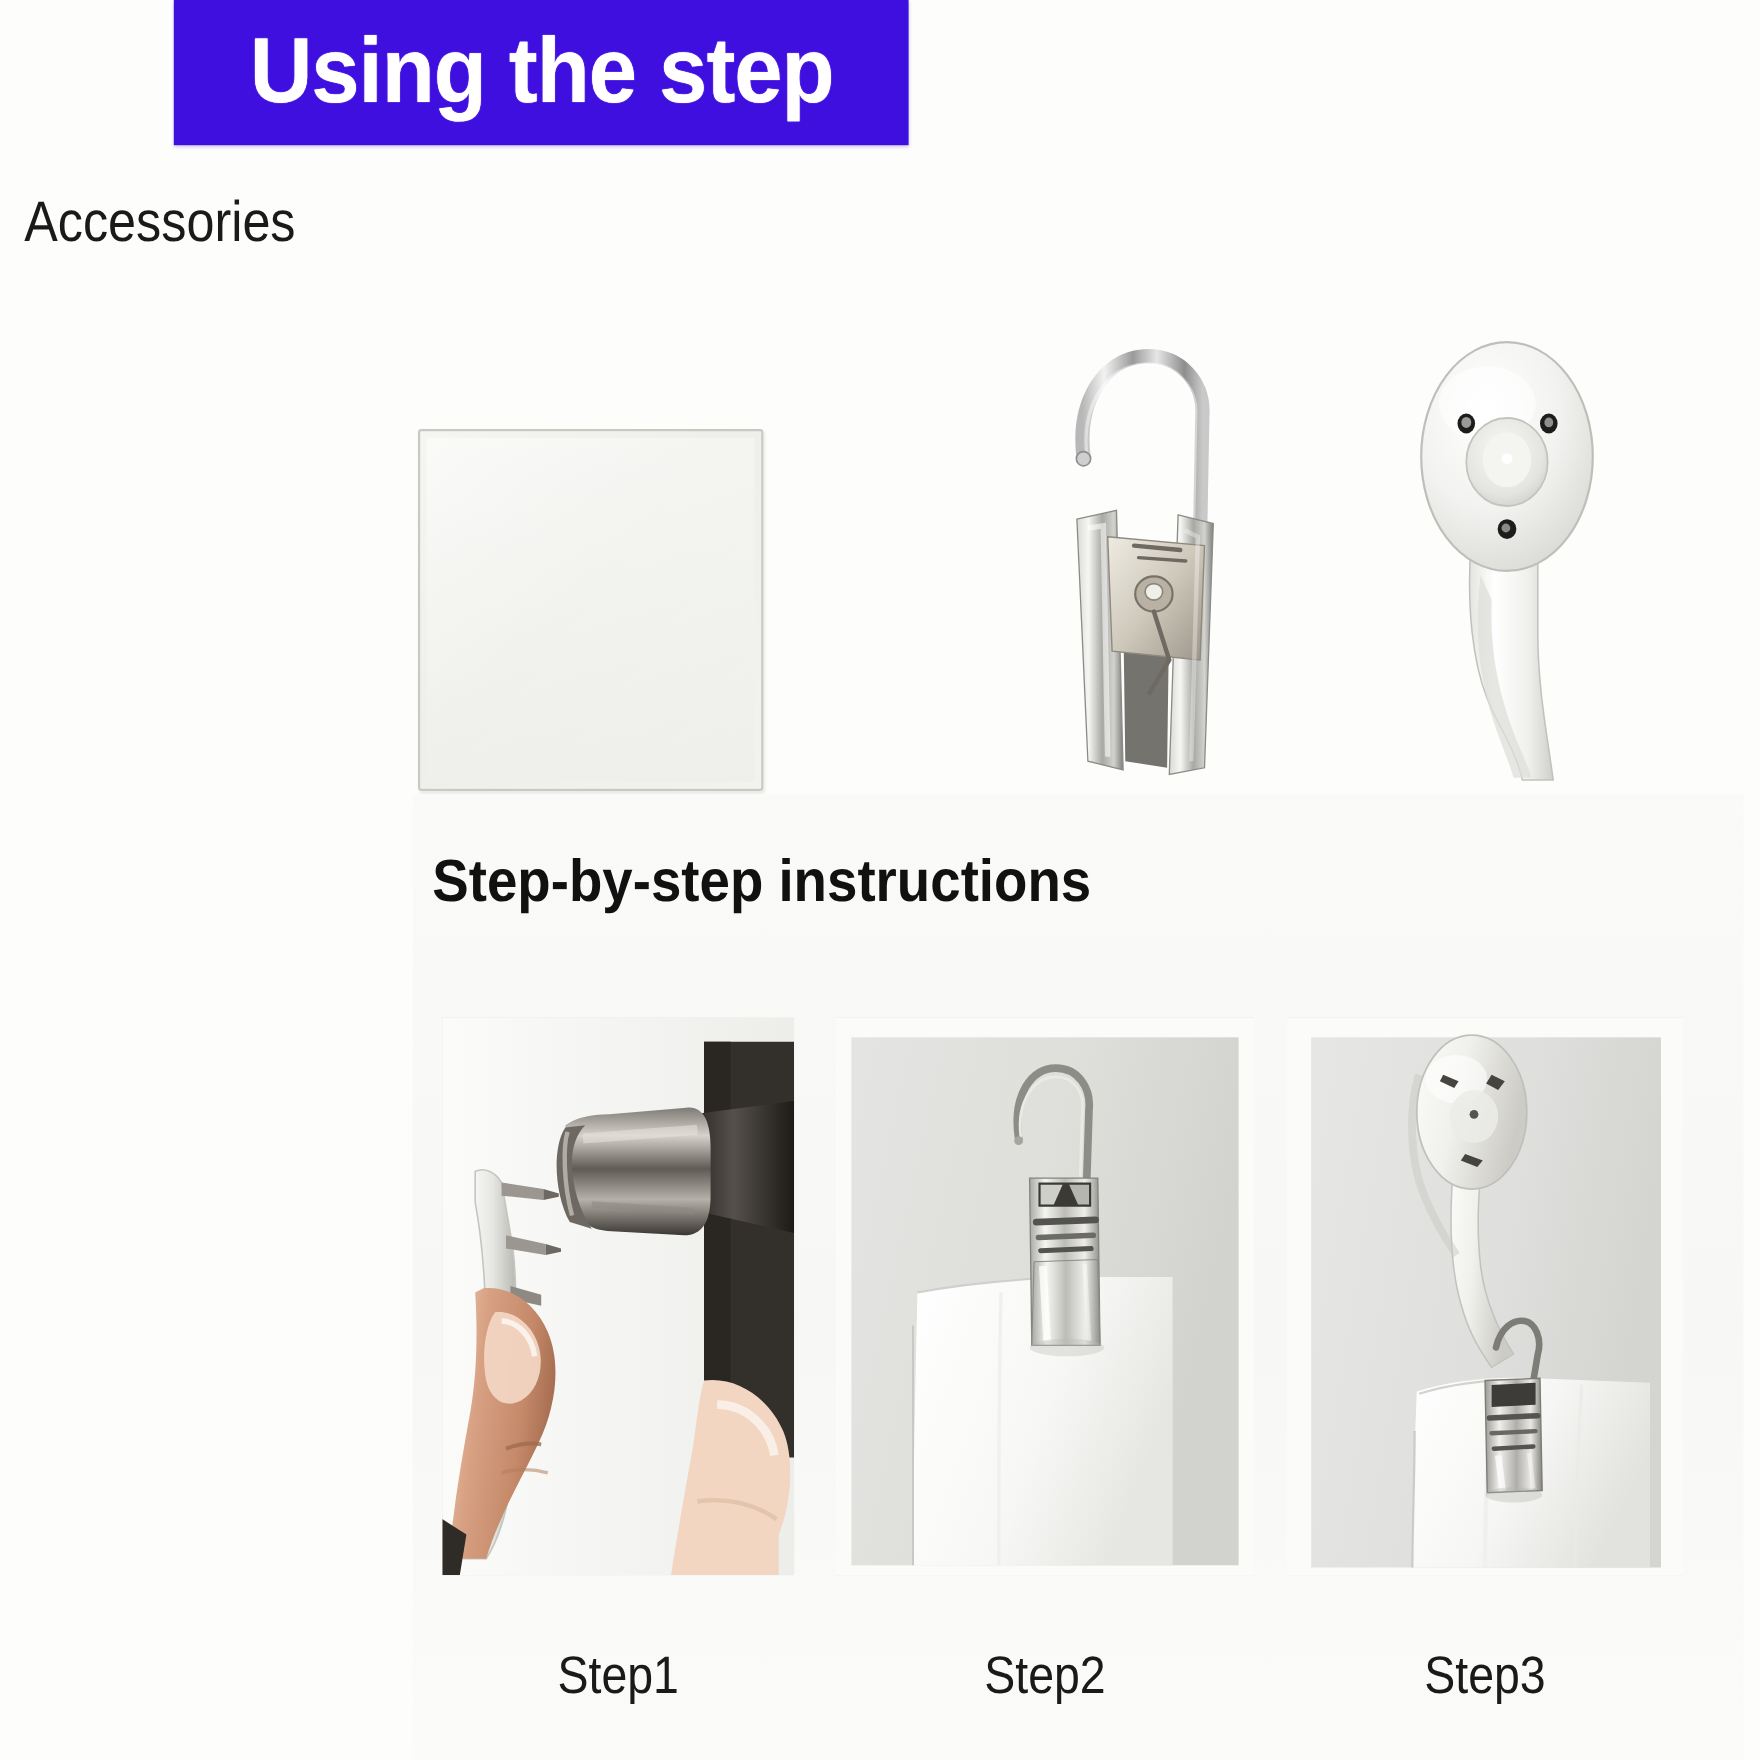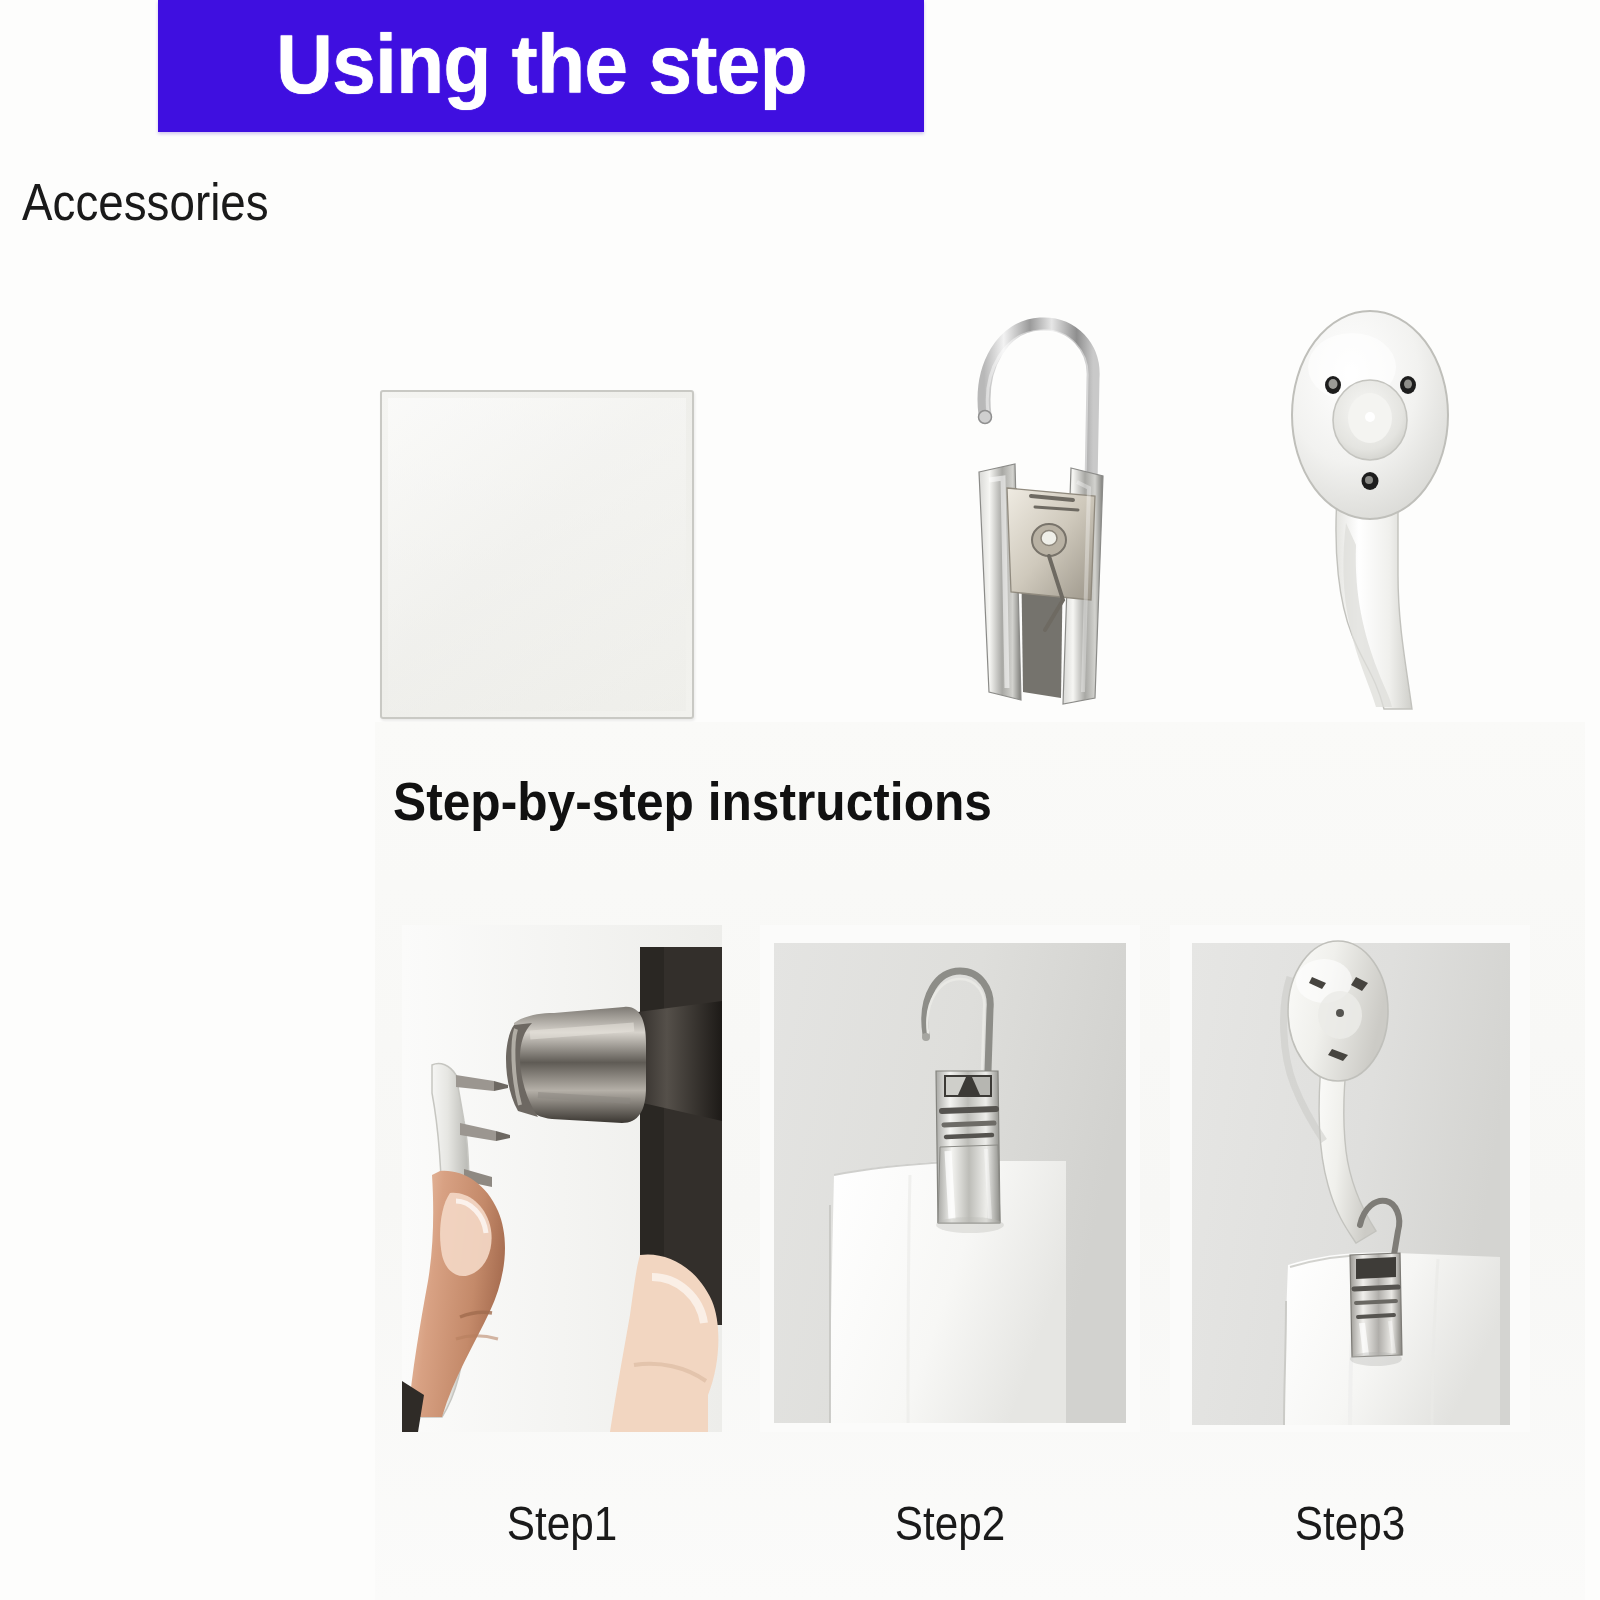--- a/index.html
+++ b/index.html
@@ -7,21 +7,21 @@
     width:1600px;height:1600px;
     background:#fdfdfc;
     font-family:"Liberation Sans", sans-serif;
     overflow:hidden;
     position:relative;
   }
   #page{position:absolute;inset:0;background:#fdfdfc;}
 
   
   .banner{
-    position:absolute;left:158px;top:0px;width:766px;height:132px;
+    position:absolute;left:158px;top:0px;width:668px;height:132px;
     background:#3f0fe0;
     display:flex;align-items:center;justify-content:center;
     box-shadow:0 2px 3px rgba(80,40,200,.25);
   }
   .banner-text{
     color:#ffffff;
     font-size:84px;
     font-weight:bold;
     letter-spacing:-1px;
     transform:scaleX(.94);

